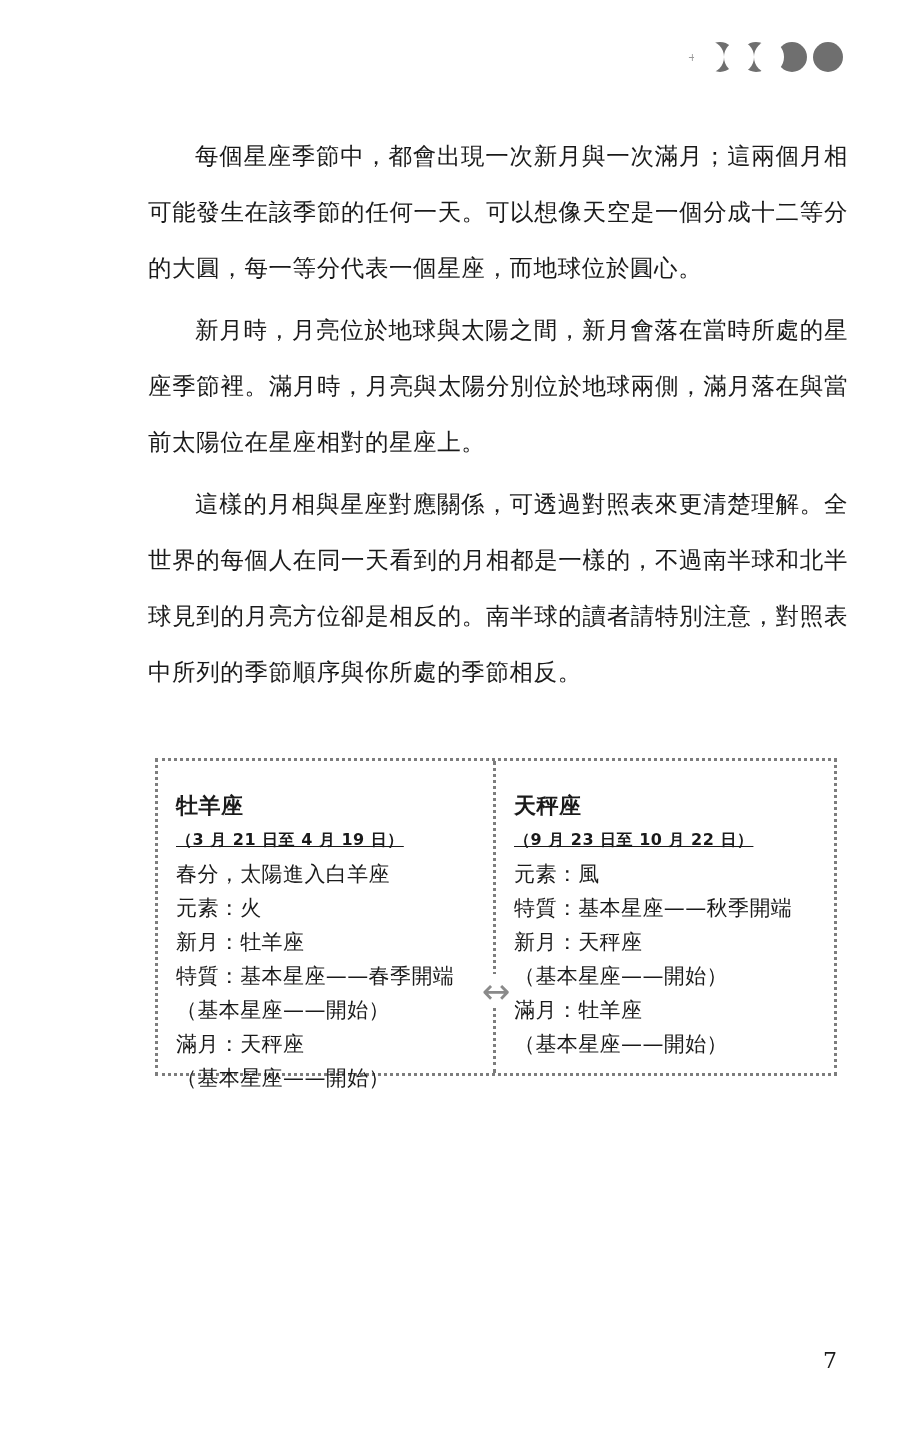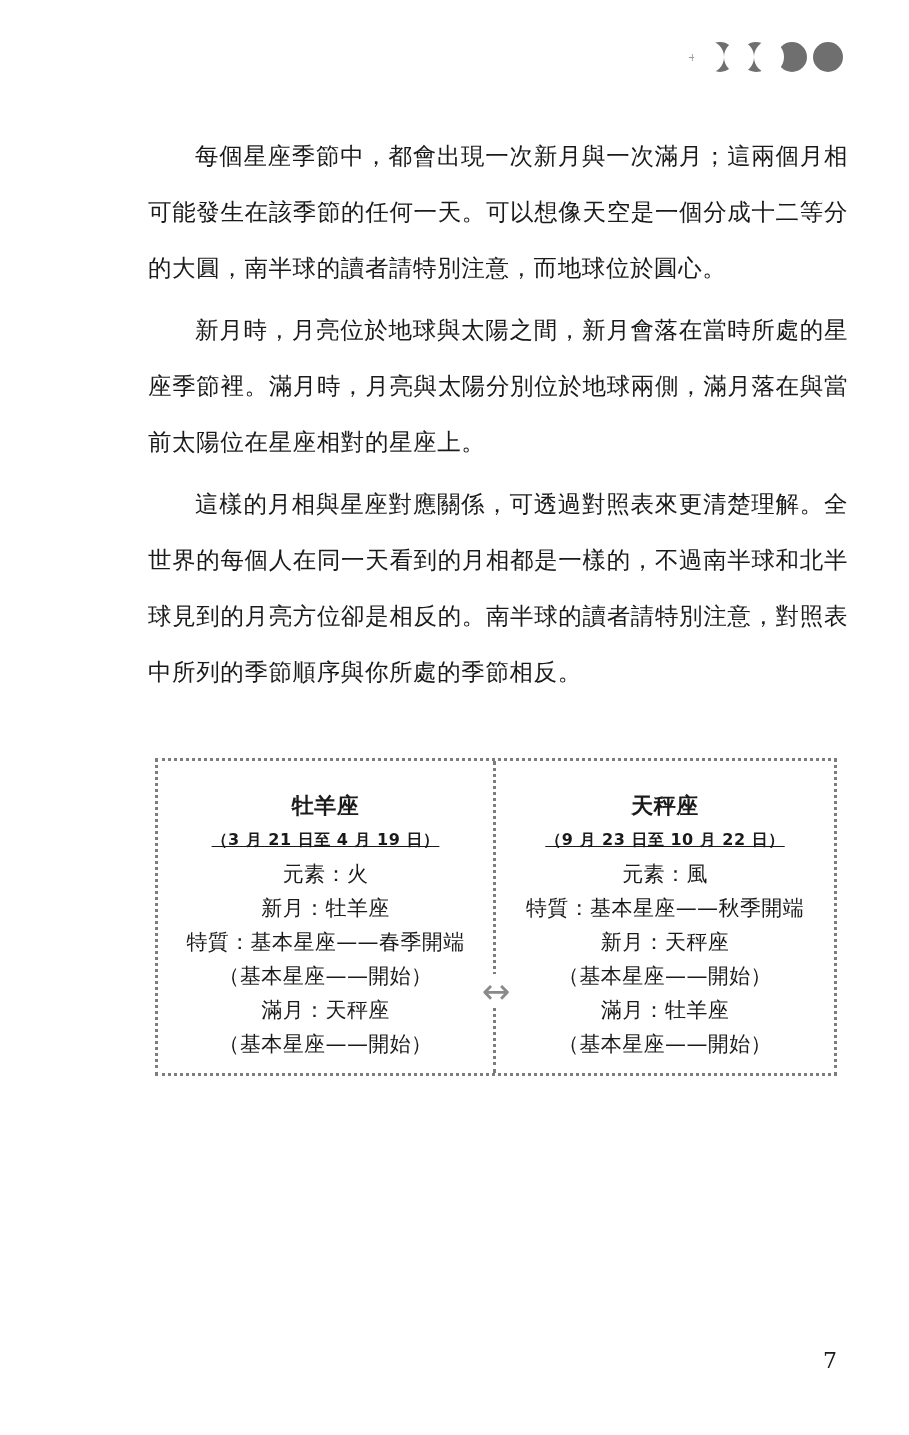--- a/index.html
+++ b/index.html
@@ -128,21 +128,21 @@
     box-sizing: border-box;
     border: 3px dotted #7d7d7d;
     display: flex;
     align-items: stretch;
     font-family: "DejaVu Sans", "Liberation Sans", sans-serif;
   }
   .cell {
     flex: 1 1 50%;
     box-sizing: border-box;
     padding: 28px 18px 24px 18px;
-    text-align: center;
+    text-align: left;
     position: relative;
   }
   .cell.left {
     border-right: 3px dotted #7d7d7d;
   }
   .cell .sign-name {
     font-size: 22px;
     font-weight: bold;
     line-height: 34px;
     letter-spacing: 0.5px;
@@ -191,30 +191,31 @@
 
 <div class="moon-header">
   <span class="spark">+</span>
   <span class="moon crescent-1"></span>
   <span class="moon crescent-2"></span>
   <span class="moon gibbous"></span>
   <span class="moon full"></span>
 </div>
 
 <div class="content">
-  <p class="para">每個星座季節中，都會出現一次新月與一次滿月；這兩個月相可能發生在該季節的任何一天。可以想像天空是一個分成十二等分的大圓，南半球的讀者請特別注意，而地球位於圓心。</p>
+  <p class="para">每個星座季節中，都會出現一次新月與一次滿月；這兩個月相可能發生在該季節的任何一天。可以想像天空是一個分成十二等分的大圓，每一等分代表一個星座，而地球位於圓心。</p>
   <p class="para">新月時，月亮位於地球與太陽之間，新月會落在當時所處的星座季節裡。滿月時，月亮與太陽分別位於地球兩側，滿月落在與當前太陽位在星座相對的星座上。</p>
   <p class="para">這樣的月相與星座對應關係，可透過對照表來更清楚理解。全世界的每個人在同一天看到的月相都是一樣的，不過南半球和北半球見到的月亮方位卻是相反的。南半球的讀者請特別注意，對照表中所列的季節順序與你所處的季節相反。</p>
 </div>
 
 <div class="table-wrap">
 
   <div class="cell left">
     <div class="sign-name">牡羊座</div>
     <div class="date-range">（3 月 21 日至 4 月 19 日）</div>
+    <div class="line">春分，太陽進入白羊座</div>
     <div class="line"><b>元素</b><span>：</span><b>火</b></div>
     <div class="line"><span>新月</span><span>：</span><span>牡羊座</span></div>
     <div class="line"><b>特質</b><span>：</span><b>基本星座——春季開端</b></div>
     <div class="line">（基本星座——開始）</div>
     <div class="line"><span>滿月</span><span>：</span><span>天秤座</span></div>
     <div class="line">（基本星座——開始）</div>
   </div>
 
   <div class="cell right">
     <div class="sign-name">天秤座</div>

